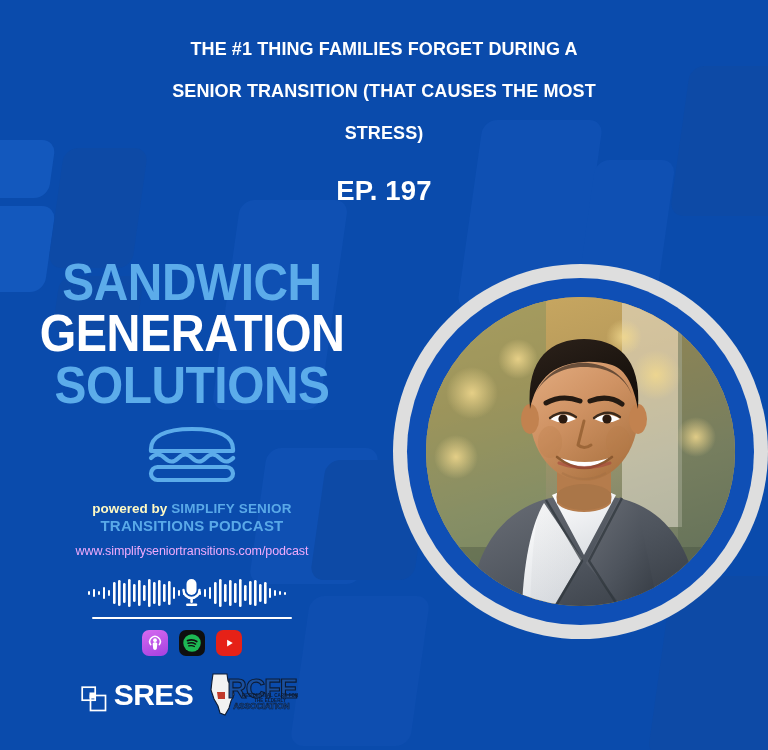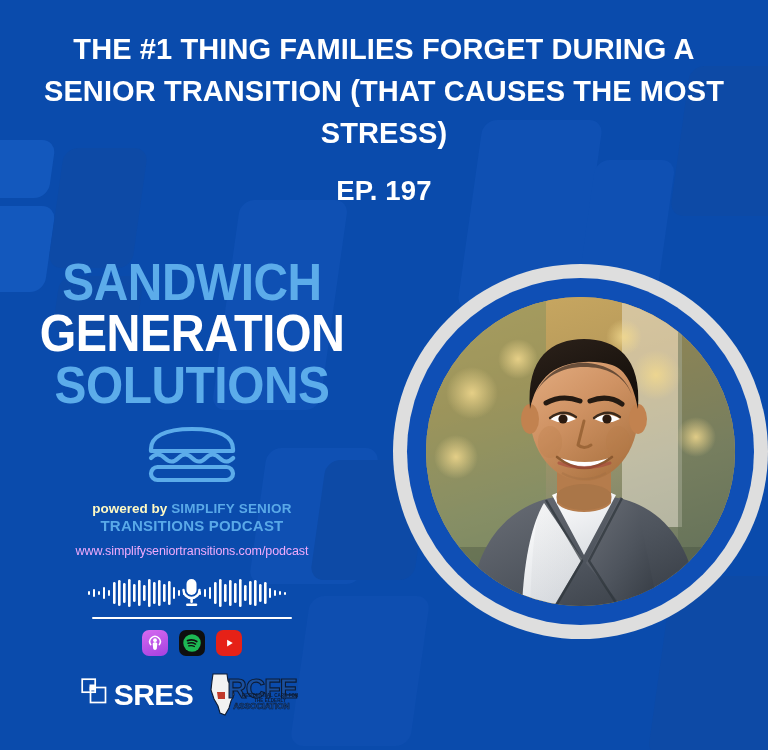--- a/index.html
+++ b/index.html
@@ -38,21 +38,21 @@
     position: absolute;
     top: 28px;
     left: 26px;
     right: 26px;
     text-align: center;
     z-index: 6;
   }
   .title-line {
     color: #ffffff;
     font-weight: 700;
-    font-size: 29px;
+    font-size: 18px;
     line-height: 42px;
     letter-spacing: 0.1px;
     text-transform: uppercase;
     white-space: nowrap;
   }
   .episode-line {
     color: #ffffff;
     font-weight: 700;
     font-size: 27.5px;
     line-height: 42px;
@@ -142,21 +142,21 @@
   
   .badges {
     display: flex;
     align-items: center;
     justify-content: center;
     gap: 14px;
     margin-top: 16px;
   }
   .sres {
     display: flex;
-    align-items: flex-start;
+    align-items: flex-end;
     gap: 7px;
   }
   .sres-text {
     color: #ffffff;
     font-weight: 700;
     font-size: 30px;
     letter-spacing: -0.6px;
   }
   .rcfe {
     position: relative;

